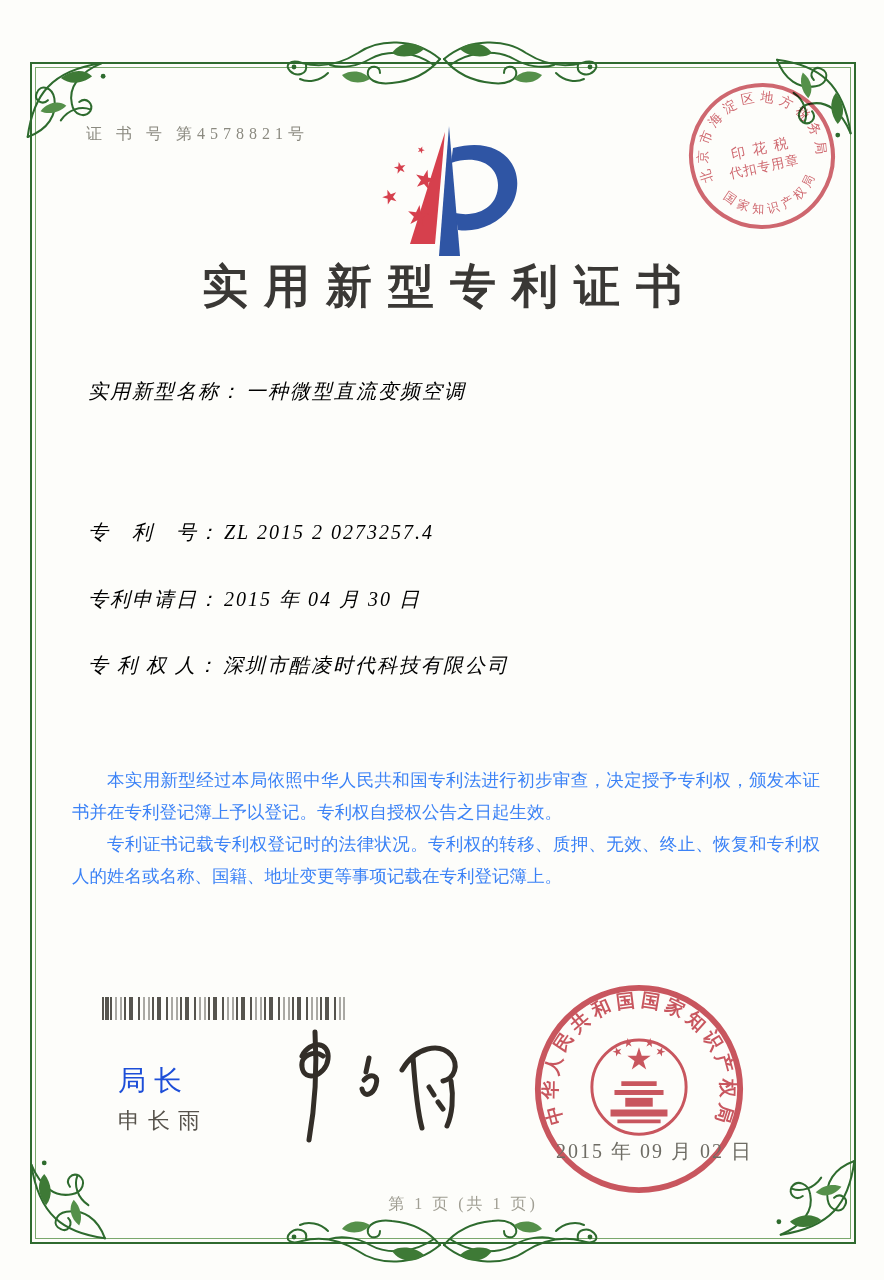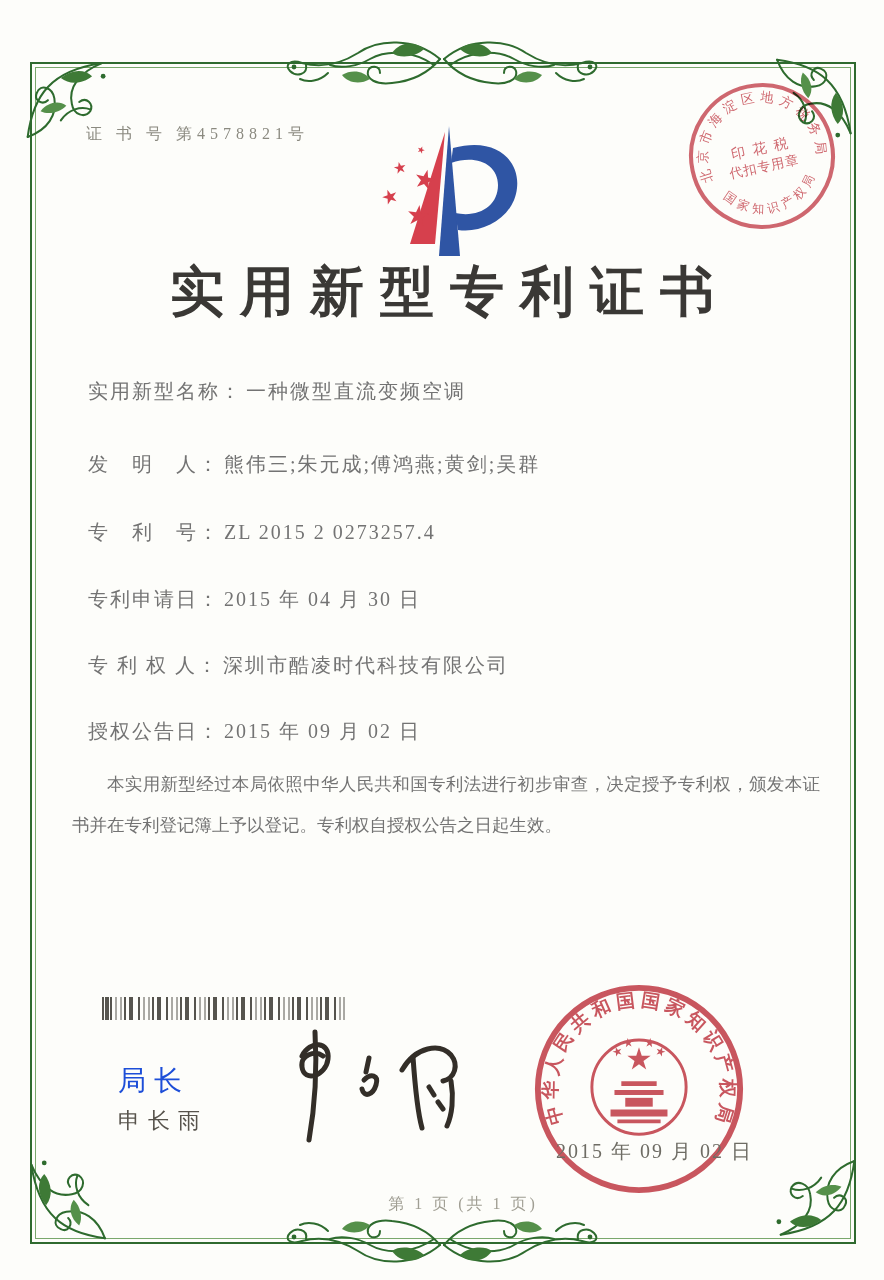--- a/index.html
+++ b/index.html
@@ -15,28 +15,28 @@
   .orn-tr{left:766px;top:56px;transform:rotate(90deg);}
   .orn-br{left:766px;top:1150px;transform:rotate(180deg);}
   .orn-bl{left:24px;top:1150px;transform:rotate(270deg);}
   .edge-orn{position:absolute;width:340px;height:62px;left:272px;}
   .edge-top{top:33px;}
   .edge-bottom{top:1209px;transform:scaleY(-1);}
   
   .cert-no{position:absolute;left:86px;top:124px;font-size:16px;letter-spacing:5px;color:#8b8a80;}
   .logo{position:absolute;left:346px;top:118px;width:200px;height:142px;}
   .doc-title{position:absolute;left:0;top:256px;width:100%;text-align:center;
-             font-size:54px;font-weight:600;letter-spacing:16px;color:#3a3835;text-indent:16px;}
-  
-  .field{position:absolute;left:88px;font-size:20px;letter-spacing:2px;color:#737373;white-space:nowrap;}
+             font-size:46px;font-weight:600;letter-spacing:16px;color:#3a3835;text-indent:16px;}
+  
+  .field{position:absolute;left:88px;font-size:20px;letter-spacing:2px;color:#000000;white-space:nowrap;font-style:italic;}
   .f0{top:378px;} .f1{top:451px;} .f2{top:519px;} .f3{top:586px;} .f4{top:652px;} .f5{top:718px;}
   .field .lbl{margin-right:4px;}
   
   .body-text{position:absolute;left:72px;top:764px;width:748px;font-size:17.5px;
-             line-height:41px;color:#737373;text-align:justify;}
+             line-height:32px;color:#3b82f6;text-align:justify;}
   .body-text p{margin:0;text-indent:2em;}
   
   .barcode{position:absolute;left:100px;top:997px;width:246px;height:23px;opacity:.85;}
   .director-title{position:absolute;left:118px;top:1062px;font-size:28px;letter-spacing:8px;color:#1d4ed8;font-family:Liberation Mono, monospace;}
   .director-name{position:absolute;left:118px;top:1106px;font-size:22px;letter-spacing:8px;color:#57534c;}
   .signature{position:absolute;left:252px;top:1026px;width:236px;height:122px;}
   .main-seal{position:absolute;left:531px;top:981px;width:216px;height:216px;opacity:.86;
              mix-blend-mode:multiply;}
   .seal-date{position:absolute;left:556px;top:1138px;font-size:20px;letter-spacing:2px;color:#6e6c64;}
   .corner-seal{position:absolute;left:686px;top:80px;width:152px;height:152px;opacity:.8;
@@ -130,38 +130,33 @@
         <use href="#star5" transform="translate(72,98) scale(1.1) rotate(8)"></use>
       </g>
     </svg>
   </div>
 
   <div class="doc-title">实用新型专利证书</div>
 
   <div class="field f0">
     <span class="lbl">实用新型名称：</span><span>一种微型直流变频空调</span>
   </div>
-  <div class="field f1">
-    <span class="lbl">发　明　人：</span><span>熊伟三;朱元成;傅鸿燕;黄剑;吴群</span>
-  </div>
   <div class="field f2">
     <span class="lbl">专　利　号：</span><span>ZL 2015 2 0273257.4</span>
   </div>
   <div class="field f3">
     <span class="lbl">专利申请日：</span><span>2015 年 04 月 30 日</span>
   </div>
   <div class="field f4">
     <span class="lbl">专 利 权 人：</span><span>深圳市酷凌时代科技有限公司</span>
   </div>
-  <div class="field f5">
-    <span class="lbl">授权公告日：</span><span>2015 年 09 月 02 日</span>
-  </div>
 
   <div class="body-text">
     <p>本实用新型经过本局依照中华人民共和国专利法进行初步审查，决定授予专利权，颁发本证书并在专利登记簿上予以登记。专利权自授权公告之日起生效。</p>
+    <p>专利证书记载专利权登记时的法律状况。专利权的转移、质押、无效、终止、恢复和专利权人的姓名或名称、国籍、地址变更等事项记载在专利登记簿上。</p>
   </div>
 
   <div class="barcode">
     <svg viewBox="0 0 246 23" preserveAspectRatio="none">
       <g stroke="#3a3731">
         <path stroke-width="2" d="M3,0V23 M11,0V23 M25,0V23 M39,0V23 M53,0V23 M67,0V23 M81,0V23 M95,0V23 M109,0V23 M123,0V23 M137,0V23 M151,0V23 M165,0V23 M179,0V23 M193,0V23 M207,0V23 M221,0V23 M235,0V23"></path>
         <path stroke-width="4" d="M7,0V23 M31,0V23 M59,0V23 M87,0V23 M115,0V23 M143,0V23 M171,0V23 M199,0V23 M227,0V23"></path>
         <path stroke-width="1" d="M16,0V23 M21,0V23 M44,0V23 M49,0V23 M72,0V23 M77,0V23 M100,0V23 M105,0V23 M128,0V23 M133,0V23 M156,0V23 M161,0V23 M184,0V23 M189,0V23 M212,0V23 M217,0V23 M240,0V23 M244,0V23"></path>
       </g>
     </svg>

